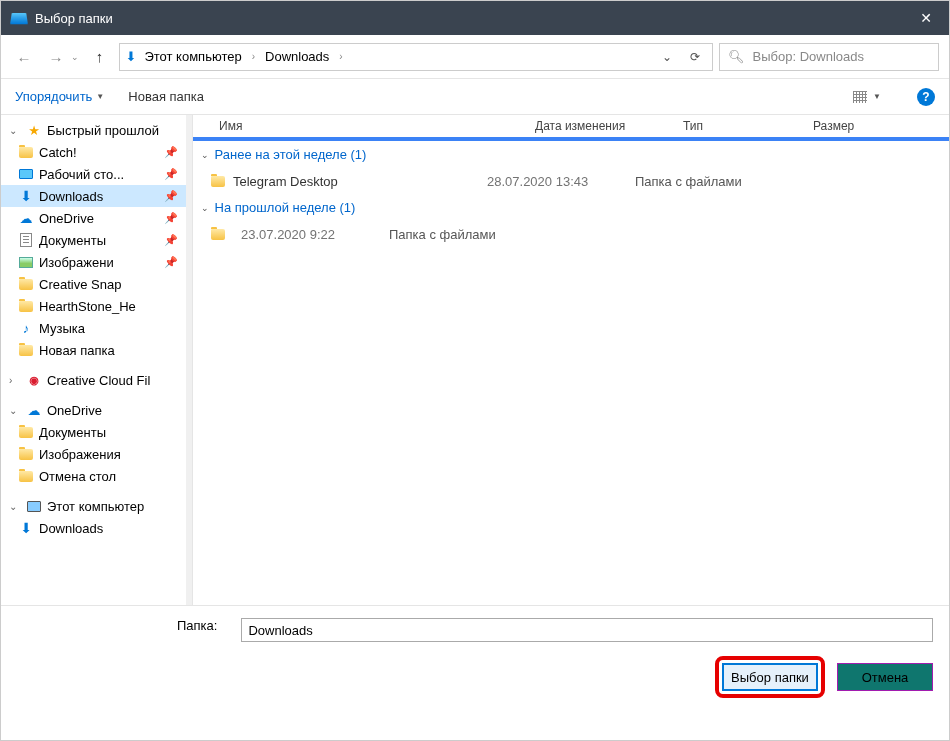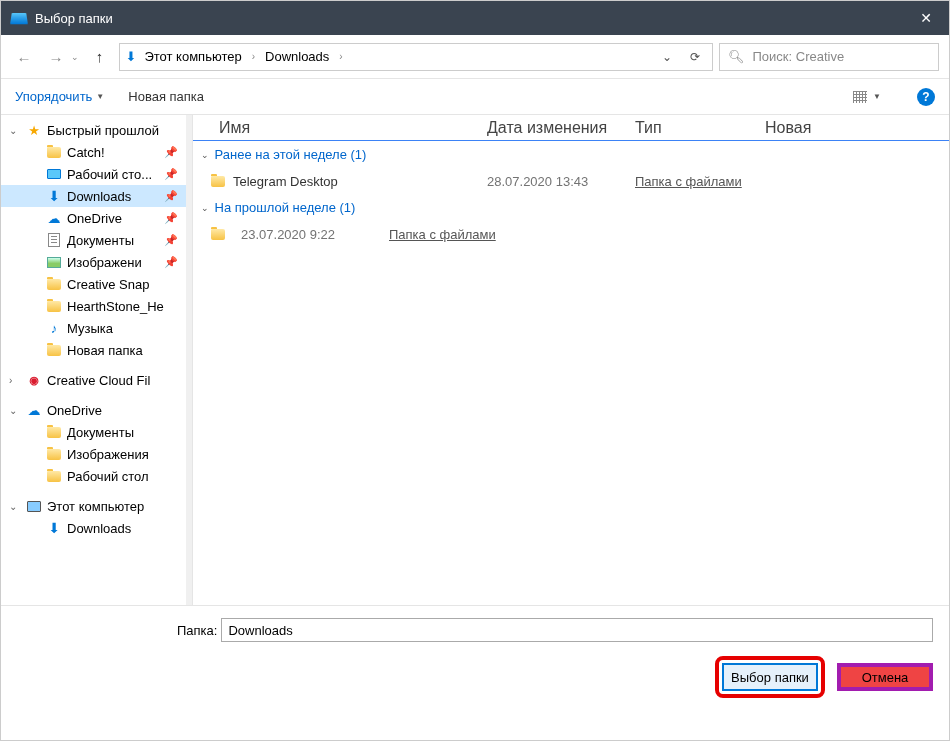--- a/index.html
+++ b/index.html
@@ -32,21 +32,21 @@
 .toolbar .tb-spacer { flex: 1; }
 .toolbar .view-btn { display: flex; align-items: center; gap:6px; color: #555; font-size: 13px; }
 .toolbar .view-grid { width:14px; height:12px; background: repeating-linear-gradient(#888 0 1px, transparent 1px 3px), repeating-linear-gradient(90deg,#888 0 1px, transparent 1px 3px); }
 .toolbar .help-btn { width: 18px; height: 18px; border-radius: 50%; background: #0078d7; color: #fff; display: flex; align-items: center; justify-content: center; font-size: 12px; font-weight: bold; margin-left: 12px; }
 
 .main { display: flex; height: 490px; }
 .sidebar { width: 192px; border-right: 1px solid #e5e5e5; overflow-y: auto; font-size: 13px; padding-top: 4px; position: relative; }
 .sidebar::after { content:""; position:absolute; right:0; top:0; width:6px; height:100%; background:#f0f0f0;}
 .tree-item { height: 22px; display: flex; align-items: center; gap: 4px; padding-right: 4px; white-space: nowrap; overflow: hidden; }
 .tree-item.lvl0 { padding-left: 8px; }
-.tree-item.lvl1 { padding-left: 28px; }
+.tree-item.lvl1 { }
 .tree-item.selected { background: #cce8ff; }
 .tree-toggle { width: 12px; font-size: 10px; color: #666; }
 .tree-icon { width: 18px; display: flex; align-items: center; justify-content: center; font-size: 13px; }
 .tree-label { flex: 1; overflow: hidden; text-overflow: ellipsis; }
 .tree-pin { color: #999; font-size: 11px; padding-right:10px;}
 .folder-ico { width:14px; height:11px; background: linear-gradient(#ffe9a6,#f7c244); border-radius: 1px 2px 2px 2px; position: relative; }
 .folder-ico::before { content:""; position:absolute; top:-2px; left:0; width:6px; height:2px; background:#f7c244; border-radius:1px 1px 0 0;}
 .icon-star { color:#f7a800; }
 .icon-desktop { width:14px; height:10px; border:1px solid #0078d7; background:#5ac8fa; border-radius:1px; }
 .icon-download { color:#0078d7; font-size:14px; }
@@ -54,42 +54,42 @@
 .icon-docs { width:12px; height:14px; border:1px solid #888; background:#fff; position:relative;}
 .icon-docs::before{content:"";position:absolute;top:2px;left:2px;right:2px;height:1px;background:#888;box-shadow:0 3px #888,0 6px #888;}
 .icon-img { width:14px; height:11px; border:1px solid #5a9; background:linear-gradient(#cfe,#8c6 60%);}
 .icon-music { color:#0078d7; }
 .icon-cc { color:#da1b2e; font-weight:bold; font-size:11px;}
 .icon-pc { width:14px; height:11px; border:1px solid #555; background:#8cf; border-radius:1px;}
 .icon-video { width:14px; height:11px; background:#333; position:relative;}
 .icon-video::before{content:"";position:absolute;inset:1px;background:repeating-linear-gradient(90deg,#fb0 0 2px,#333 2px 4px);}
 
 .filepane { flex: 1; position: relative; }
-.col-headers { height: 26px; display: flex; align-items: center; border-bottom: 1px solid #3b82f6; font-size: 16px; color: #444; padding-left: 18px; }
+.col-headers { height: 26px; display: flex; align-items: center; border-bottom: 4px solid #3b82f6; font-size: 12px; color: #444; padding-left: 18px; }
 .col-headers > div { padding: 0 8px; }
 .col-name { width: 268px; }
-.col-date { width: 148px; }
+.col-date { width: 148px; margin-left: 48px; }
 .col-type { width: 130px; }
 .col-size { width: 80px; }
 
 .group-header { padding: 6px 0 6px 8px; font-size: 13px; color: #0066cc; display: flex; align-items: center; gap: 6px; }
 .group-header .g-tog { font-size: 9px; color: #555; }
 .file-row { height: 26px; display: flex; align-items: center; font-size: 13px; padding-left: 18px; color: #333; }
 .file-row .f-icon { width: 22px; display:flex; align-items:center; }
 .file-row .f-name { width: 246px; }
 .file-row .f-date { width: 148px; color: #737373; padding:0 8px;}
-.file-row .f-type { width: 130px; color: #555; padding:0 8px;text-decoration:underline;}
+.file-row .f-type { width: 130px; color: #555; padding:0 8px;}
 .file-row .f-size { width: 80px; color: #555; padding:0 8px;}
 
 .bottom { border-top: 1px solid #e5e5e5; padding: 12px 16px 14px; background: #fff; }
-.folder-row { display: flex; align-items: center; gap: 4px; margin-bottom: 14px; padding-left: 160px; }
+.folder-row { display: flex; gap: 24px; margin-bottom: 14px; padding-left: 160px; }
 .folder-row label { font-size: 13px; }
 .folder-row input { flex: 1; height: 24px; border: 1px solid #aaa; padding: 0 6px; font-size: 13px; }
 .button-row { display: flex; justify-content: flex-end; gap: 12px; align-items:center; }
-.btn { min-width: 96px; height: 28px; border: 4px solid #a21caf; background: #ef4444; font-size: 13px; cursor: default; }
+.btn { min-width: 96px; height: 28px; border: 1px solid #a21caf; background: #0f766e; font-size: 13px; cursor: default; }
 .highlight-frame { border: 4px solid #e60000; border-radius: 8px; padding: 3px; display:inline-block; }
 .btn.primary { border: 2px solid #0078d7; background: #e5f1fb; }
 </style>
 </head>
 <body>
 
 <div class="titlebar">
   <div class="app-icon"></div>
   <span>Выбор папки</span>
   <div class="spacer"></div>
@@ -106,21 +106,21 @@
     <span class="crumb">Этот компьютер</span>
     <span class="sep">›</span>
     <span class="crumb">Downloads</span>
     <span class="sep">›</span>
     <span class="addr-spacer"></span>
     <span class="addr-drop">⌄</span>
     <span class="addr-refresh">⟳</span>
   </div>
   <div class="searchbar">
     <span class="search-icon">🔍︎</span>
-    <span>Поиск: Creative</span>
+    <span>Выбор: Downloads</span>
   </div>
 </div>
 
 <div class="toolbar">
   <div class="organize">
     <span>Упорядочить</span>
       <span class="drop">▼</span>
   </div>
   <div class="newfolder">Новая папка</div>
   <div class="tb-spacer"></div>
@@ -241,21 +241,21 @@
           <span class="tree-icon">
             <span class="folder-ico"></span>
           </span>
           <span class="tree-label">Изображения</span>
         </div>
         <div class="tree-item lvl1">
           <span class="tree-toggle"></span>
           <span class="tree-icon">
             <span class="folder-ico"></span>
           </span>
-          <span class="tree-label">Рабочий стол</span>
+          <span class="tree-label">Отмена стол</span>
         </div>
       </div>
     <div style="height:8px"></div>
     <div class="tree-item lvl0">
       <span class="tree-toggle">⌄</span>
       <span class="tree-icon">
           <span class="icon-pc"></span>
         </span>
       <span class="tree-label">Этот компьютер</span>
     </div>
@@ -268,21 +268,21 @@
           <span class="tree-label">Downloads</span>
         </div>
       </div>
   </div>
 
   <div class="filepane">
     <div class="col-headers">
       <div class="col-name">Имя</div>
       <div class="col-date">Дата изменения</div>
       <div class="col-type">Тип</div>
-      <div class="col-size">Новая</div>
+      <div class="col-size">Размер</div>
     </div>
     <div id="file-groups">
         <div class="group-header">
           <span class="g-tog">⌄</span>
           <span>Ранее на этой неделе (1)</span>
         </div>
         <div class="file-row">
           <span class="f-icon">
             <span class="folder-ico"></span>
           </span>

